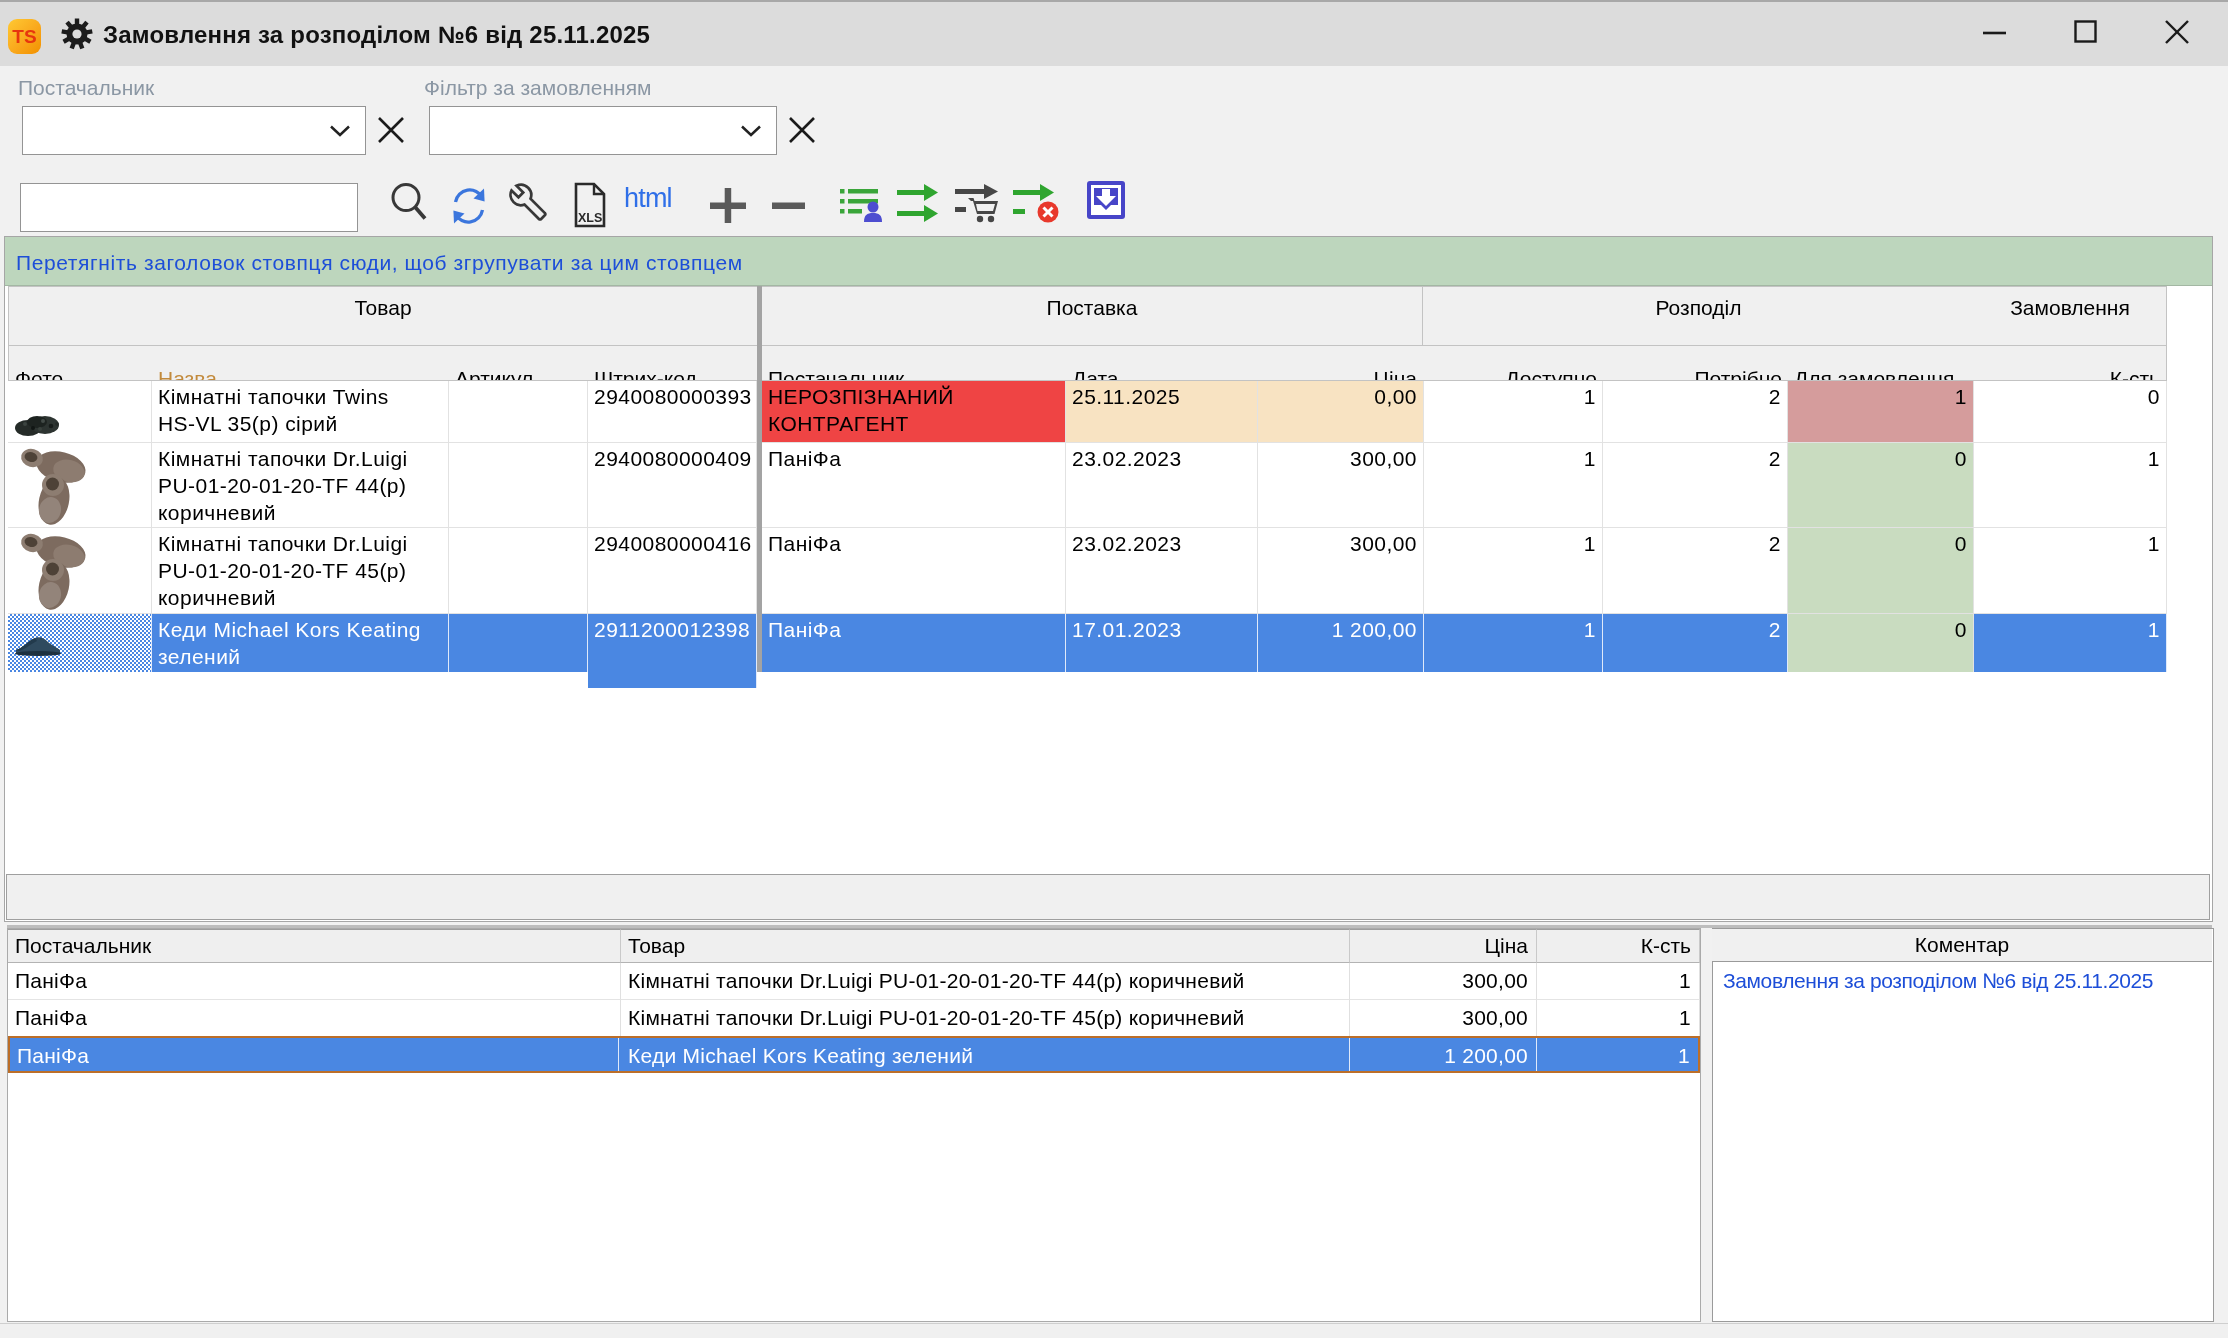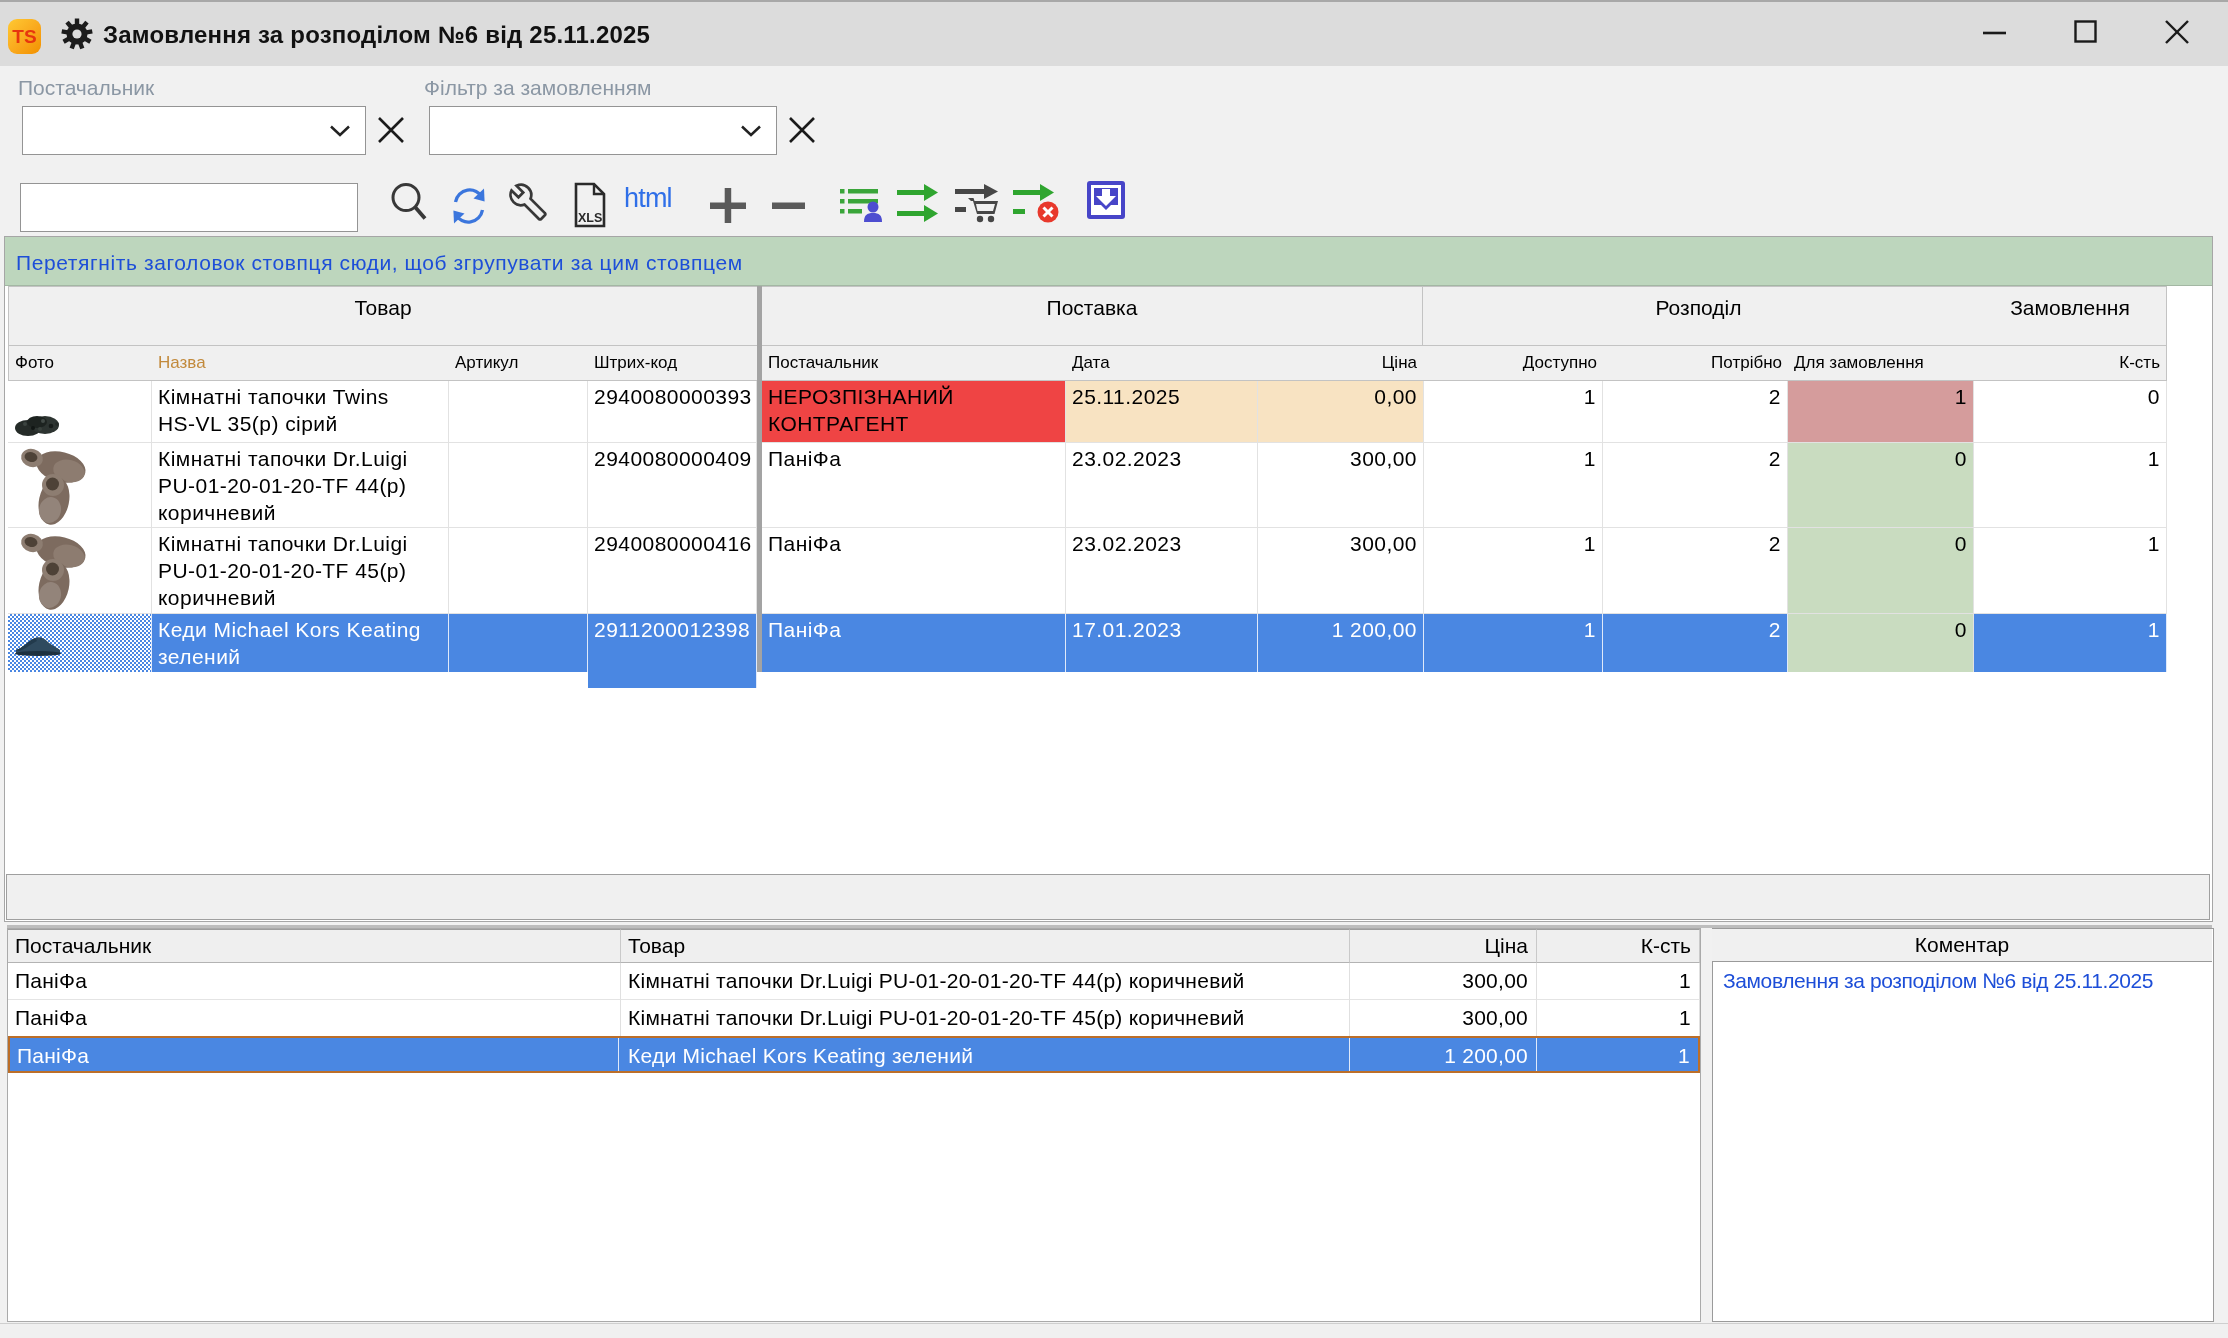--- a/index.html
+++ b/index.html
@@ -13,21 +13,21 @@
 #tslogo{position:absolute;left:8px;top:19px;width:33px;height:35px;border-radius:9px;background:linear-gradient(135deg,#ffc933 0%,#f9a81c 55%,#f29100 100%);color:#e7360e;font-weight:bold;font-size:19px;text-align:center;line-height:35px;letter-spacing:0px}
 #title{position:absolute;left:103px;top:21px;font-size:24px;font-weight:bold;color:#111;letter-spacing:0.2px}
 
 .label{position:absolute;font-size:21px;color:#8b97a4}
 .combo{position:absolute;background:#fff;border:1px solid #949494;height:47px}
 .input{position:absolute;background:#fff;border:1px solid #949494;height:47px}
 
 #gridpanel{position:absolute;left:4px;top:236px;width:2209px;height:686px;background:#fff;border:1px solid #a6a6a6;box-sizing:border-box}
 #greenband{position:absolute;left:5px;top:237px;width:2207px;height:49px;background:#bdd6bd;border-bottom:1px solid #a3b7a3;box-sizing:border-box}
 .ghead{position:absolute;top:286px;height:60px;background:#f0f0f0;border:1px solid #c3c3c3;box-sizing:border-box;font-size:21px;text-align:center;padding-top:9px}
-.chead{position:absolute;top:345px;height:36px;background:#f0f0f0;border:1px solid #c3c3c3;box-sizing:border-box;font-size:17px;line-height:33px;white-space:pre;overflow:hidden;padding:0 6px}
+.chead{position:absolute;top:345px;height:36px;background:#f0f0f0;border:1px solid #c3c3c3;box-sizing:border-box;font-size:21px;line-height:33px;white-space:pre;overflow:hidden;padding:16px 6px}
 .cell{position:absolute;box-sizing:border-box;font-size:21px;line-height:27px;letter-spacing:0.45px;white-space:pre;overflow:hidden;padding:2px 6px 0 6px;border-right:1px solid #e2e2e2;border-bottom:1px solid #e2e2e2}
 .cell.sel{background:#4a87e2;color:#fff;border-right:1px solid #dfe9fa;border-bottom:none}
 .bcell{position:absolute;box-sizing:border-box;font-size:21px;line-height:26px;letter-spacing:0.25px;white-space:pre;overflow:hidden;padding:5px 8px 0 7px;border-right:1px solid #e0e0e0}
 .bhead{position:absolute;box-sizing:border-box;font-size:21px;line-height:31px;white-space:pre;overflow:hidden;padding:0 8px 0 7px;background:#efefef;border-right:1px solid #c9c9c9;border-bottom:1px solid #b3b3b3;border-top:1px solid #9e9e9e}
 #splitter{position:absolute;left:757px;top:286px;width:5px;height:386px;background:#a3a3a3}
 
 #hscroll{position:absolute;left:6px;top:874px;width:2204px;height:46px;background:#f0f0f0;border:1px solid #9f9f9f;box-sizing:border-box}
 #btable{position:absolute;left:7px;top:928px;width:1694px;height:394px;background:#fff;border:1px solid #aaa;box-sizing:border-box}
 #cpanel{position:absolute;left:1712px;top:928px;width:502px;height:394px;background:#fff;border:1px solid #9a9a9a;box-sizing:border-box}
 #bottomstrip{position:absolute;left:0;top:1323px;width:2228px;height:15px;background:#f0f0f0;border-top:1px solid #cfcfcf;box-sizing:border-box}

